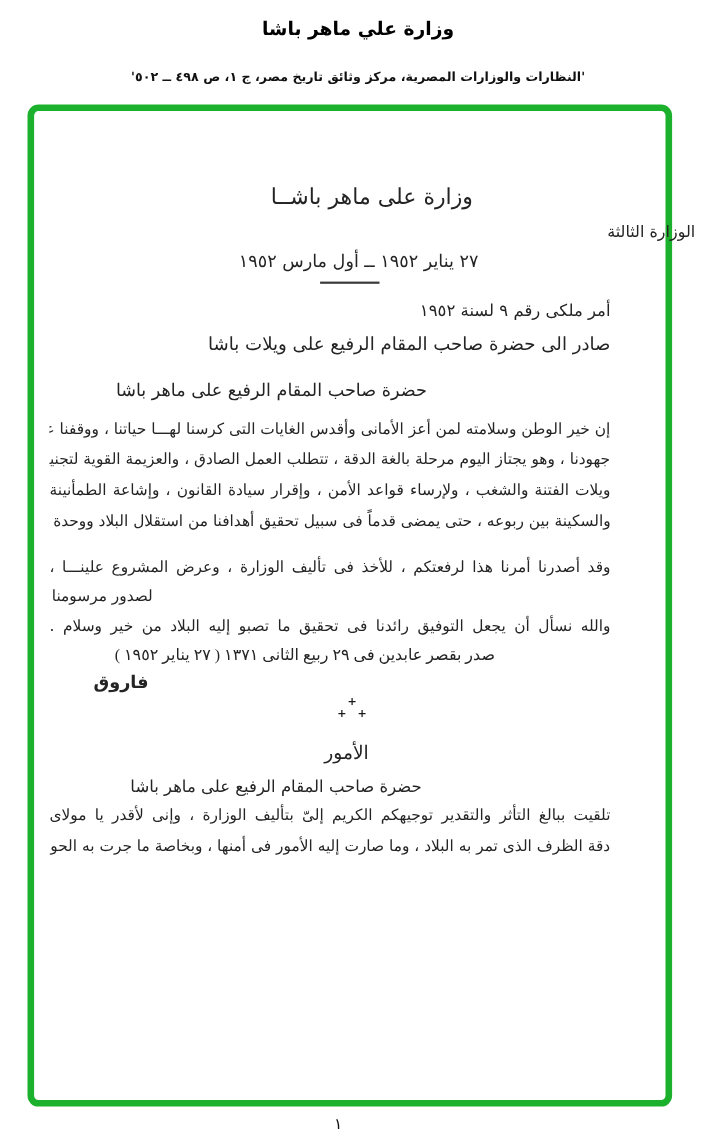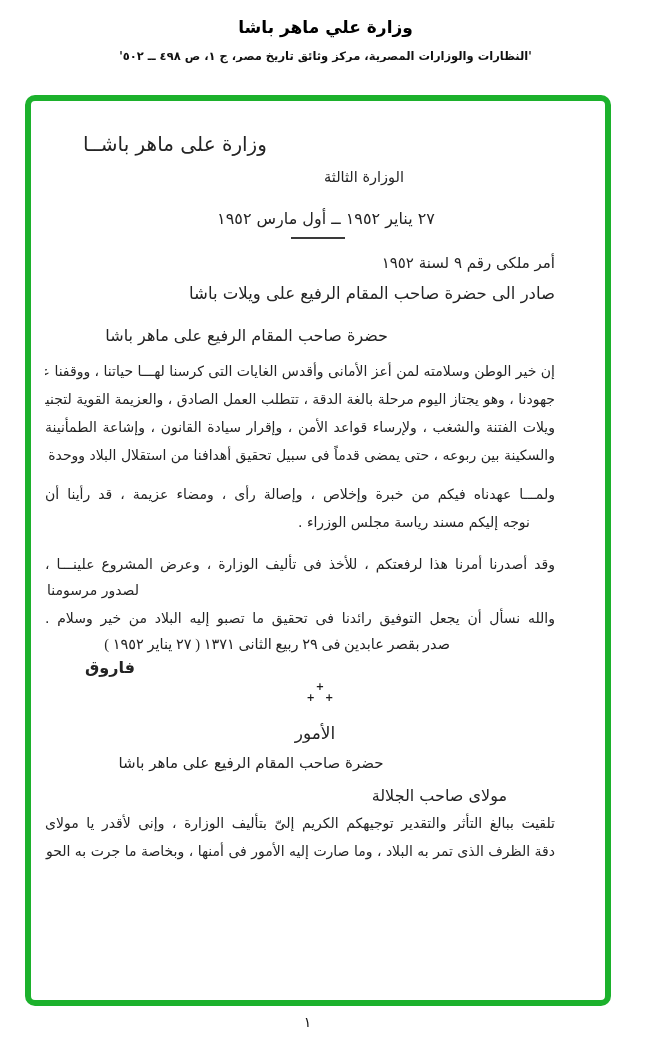--- a/index.html
+++ b/index.html
@@ -6,36 +6,36 @@
   .page{
     position:relative;width:651px;height:1040px;background:#ffffff;
     font-family:"DejaVu Sans",sans-serif;color:#242424;overflow:hidden;
   }
   
   .header-title{
     padding-top:17px;text-align:center;font-size:17px;font-weight:bold;color:#000;
     direction:rtl;
   }
   .header-cite{
-    margin-top:12px;text-align:center;font-size:11.5px;font-weight:bold;color:#111;
+    margin-top:26px;text-align:center;font-size:11.5px;font-weight:bold;color:#111;
     direction:rtl;
   }
   
   .frame{
     position:absolute;left:25px;top:95px;width:586px;height:911px;
     border:6px solid #1cb12c;border-radius:10px;box-sizing:border-box;background:#fff;
   }
   .scan{
     position:absolute;top:0;left:0;right:0;bottom:0;
     direction:rtl;padding:0 50px 0 14px;
   }
   
-  .doc-title{margin-top:28px;font-size:20px;line-height:30px;text-align:left;position:relative;left:38px;}
-  .doc-subtitle{margin-top:8px;font-size:14.5px;line-height:20px;text-align:center;position:relative;left:64px;}
-  .doc-date{margin-top:19px;font-size:16px;line-height:26px;text-align:center;position:relative;left:26px;}
+  .doc-title{margin-top:62px;font-size:20px;line-height:30px;text-align:center;position:relative;left:38px;}
+  .doc-subtitle{margin-top:8px;font-size:14.5px;line-height:20px;position:relative;left:77px;}
+  .doc-date{margin-top:4px;font-size:16px;line-height:26px;text-align:center;position:relative;left:26px;}
   .date-rule{width:54px;height:2px;background:#3a3a3a;margin:5px auto 0;position:relative;left:18px;}
   .decree-heading{margin-top:9px;font-size:15px;line-height:30px;text-align:right;}
   .decree-sub{margin-top:2px;font-size:16.5px;line-height:28px;text-align:right;}
   .addressee{margin-top:14px;font-size:16px;line-height:27px;text-align:right;padding-right:167px;}
   
   .bl{
     font-size:14px;line-height:28px;text-align:justify;text-align-last:justify;
     white-space:nowrap;overflow:hidden;
   }
   .p1{margin-top:8px;}
@@ -81,44 +81,39 @@
       <div class="decree-sub">صادر الى حضرة صاحب المقام الرفيع على ويلات باشا</div>
       <div class="addressee">حضرة صاحب المقام الرفيع على ماهر باشا</div>
 
       <div class="p1">
         <div class="bl">إن خير الوطن وسلامته لمن أعز الأمانى وأقدس الغايات التى كرسنا لهـــا حياتنا ، ووقفنا عليها</div>
         <div class="bl">جهودنا ، وهو يجتاز اليوم مرحلة بالغة الدقة ، تتطلب العمل الصادق ، والعزيمة القوية لتجنيبه</div>
         <div class="bl">ويلات الفتنة والشغب ، ولإرساء قواعد الأمن ، وإقرار سيادة القانون ، وإشاعة الطمأنينة</div>
         <div class="bl">والسكينة بين ربوعه ، حتى يمضى قدماً فى سبيل تحقيق أهدافنا من استقلال البلاد ووحدة الوادى .</div>
       </div>
 
-      <div class="p2">
-        <div class="bl">ولمـــا عهدناه فيكم من خبرة وإخلاص ، وإصالة رأى ، ومضاء عزيمة ، قد رأينا أن</div>
-        <div class="line-right">نوجه إليكم مسند رياسة مجلس الوزراء .</div>
-      </div>
 
       <div class="p3">
         <div class="bl">وقد أصدرنا أمرنا هذا لرفعتكم ، للأخذ فى تأليف الوزارة ، وعرض المشروع علينـــا ،</div>
         <div class="line-left">لصدور مرسومنا</div>
       </div>
 
       <div class="bl closing">والله نسأل أن يجعل التوفيق رائدنا فى تحقيق ما تصبو إليه البلاد من خير وسلام .</div>
       <div class="issued">صدر بقصر عابدين فى ٢٩ ربيع الثانى ١٣٧١ ( ٢٧ يناير ١٩٥٢ )</div>
       <div class="signature">فاروق</div>
 
       <div class="orn orn-top">
         <span>+</span>
       </div>
       <div class="orn orn-bottom">
         <span>+</span><span>+</span>
       </div>
 
       <div class="reply-title">الأمور</div>
       <div class="reply-addressee">حضرة صاحب المقام الرفيع على ماهر باشا</div>
-      <div class="salutation">مولاى صاحب الجلالة</div>
 
       <div class="reply-body">
         <div class="bl">تلقيت ببالغ التأثر والتقدير توجيهكم الكريم إلىّ بتأليف الوزارة ، وإنى لأقدر يا مولاى</div>
         <div class="bl">دقة الظرف الذى تمر به البلاد ، وما صارت إليه الأمور فى أمنها ، وبخاصة ما جرت به الحوادث</div>
       </div>
 
     </div>
   </div>
 
   <div class="page-num">

